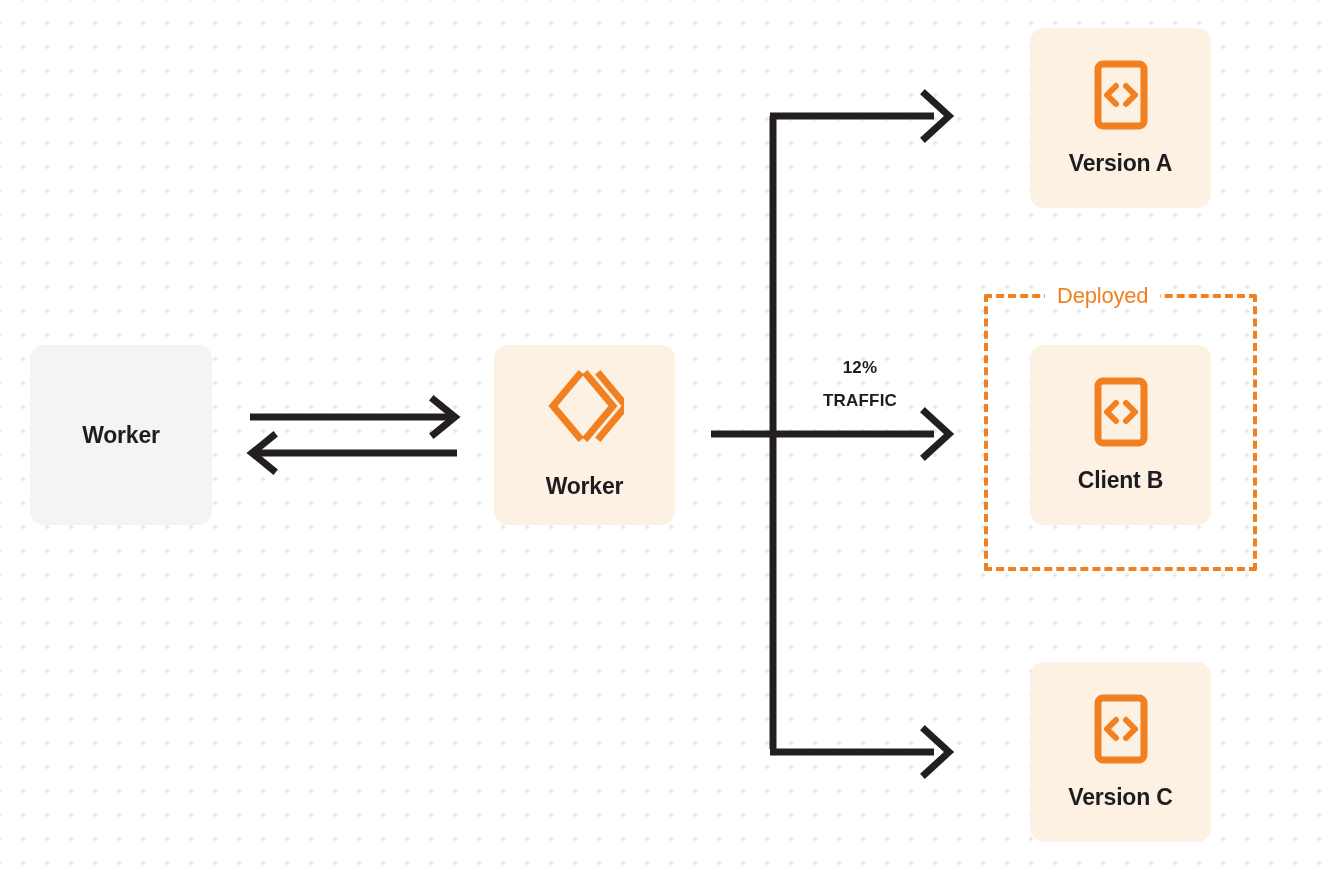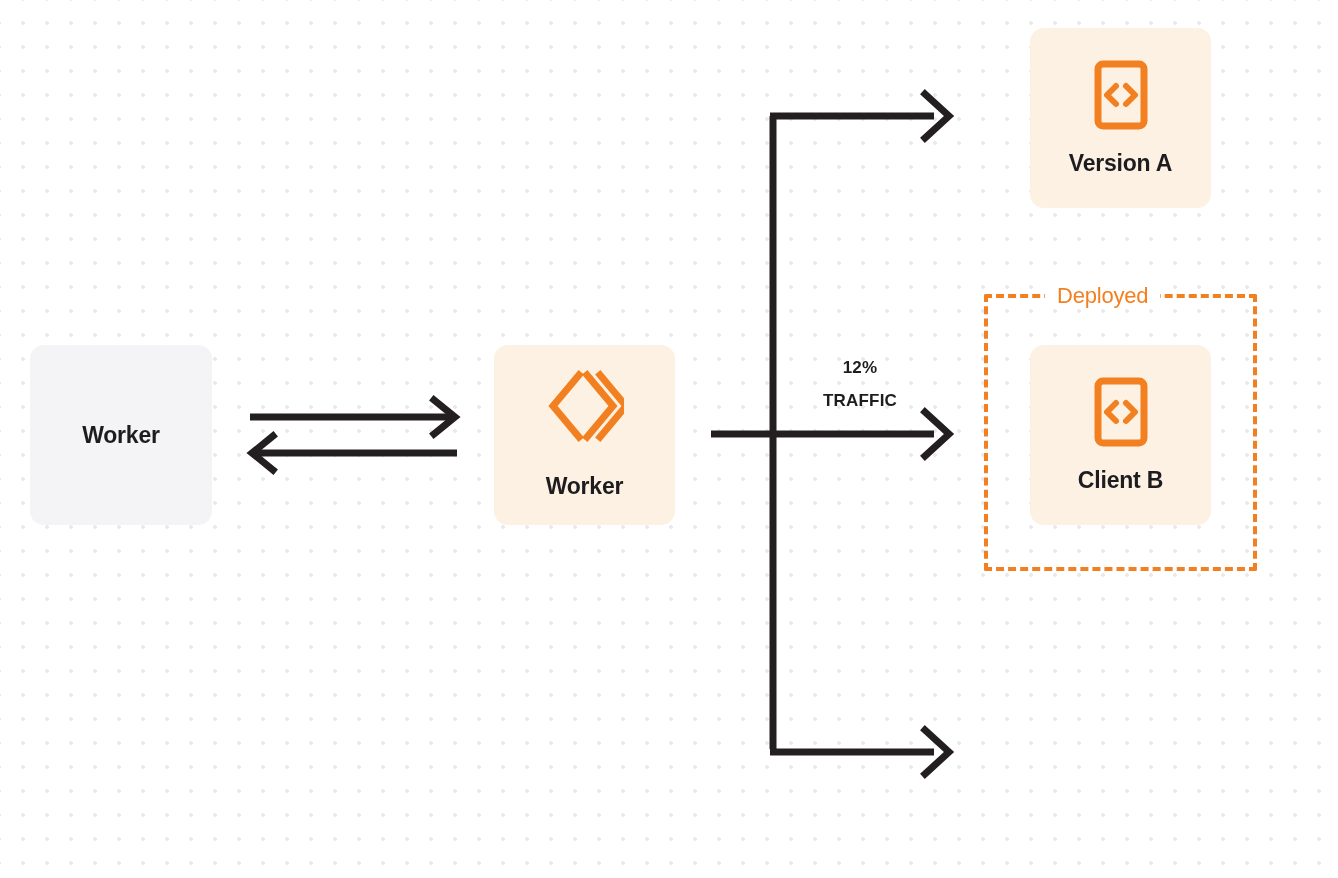--- a/index.html
+++ b/index.html
@@ -199,14 +199,24 @@
     <span>
       <svg width="56" height="72" viewBox="0 0 56 72" xmlns="http://www.w3.org/2000/svg">
         <rect x="5" y="5" width="46" height="62" rx="5" ry="5" fill="none" stroke="#f38020" stroke-width="7"></rect>
         <polyline points="23,27 14,36 23,45" fill="none" stroke="#f38020" stroke-width="6" stroke-linecap="round" stroke-linejoin="round"></polyline>
         <polyline points="33,27 42,36 33,45" fill="none" stroke="#f38020" stroke-width="6" stroke-linecap="round" stroke-linejoin="round"></polyline>
       </svg>
     </span>
     <span class="node-label">Client B</span>
   </div>
 
+  <div id="version-c-node" class="node version-node">
+    <span>
+      <svg width="56" height="72" viewBox="0 0 56 72" xmlns="http://www.w3.org/2000/svg">
+        <rect x="5" y="5" width="46" height="62" rx="5" ry="5" fill="none" stroke="#f38020" stroke-width="7"></rect>
+        <polyline points="23,27 14,36 23,45" fill="none" stroke="#f38020" stroke-width="6" stroke-linecap="round" stroke-linejoin="round"></polyline>
+        <polyline points="33,27 42,36 33,45" fill="none" stroke="#f38020" stroke-width="6" stroke-linecap="round" stroke-linejoin="round"></polyline>
+      </svg>
+    </span>
+    <span class="node-label">Version C</span>
+  </div>
 
 </div>
 
 </body></html>

